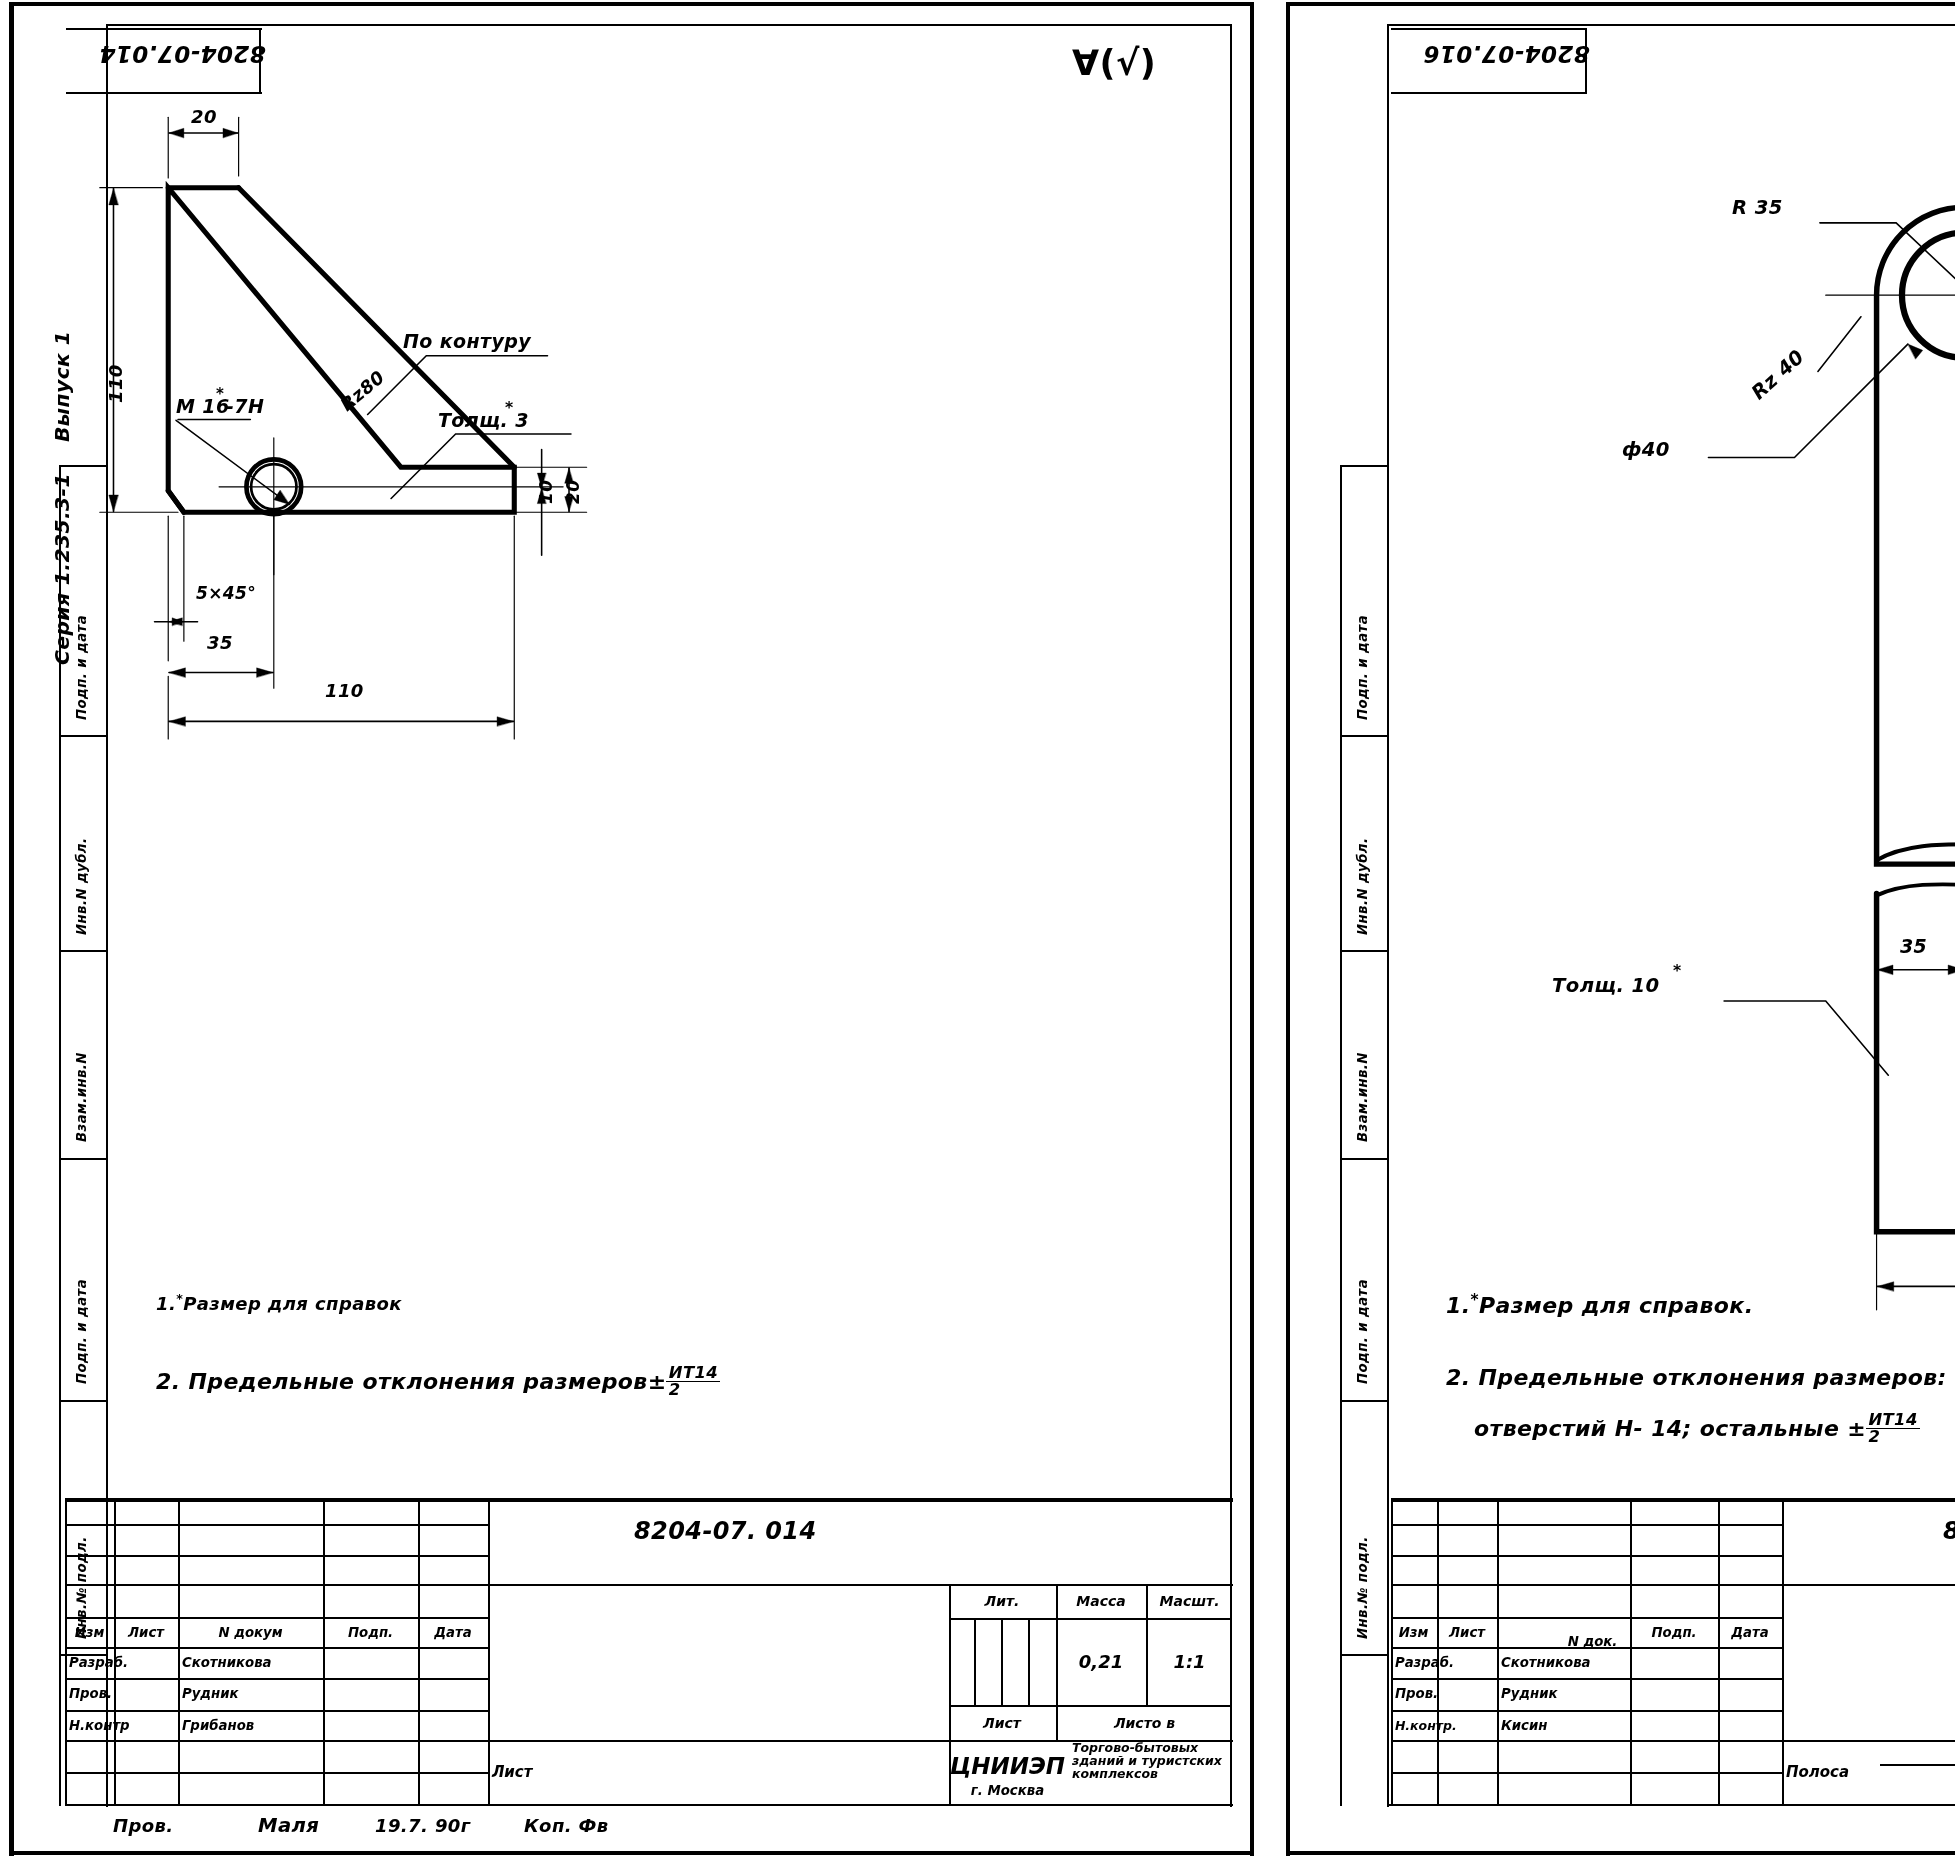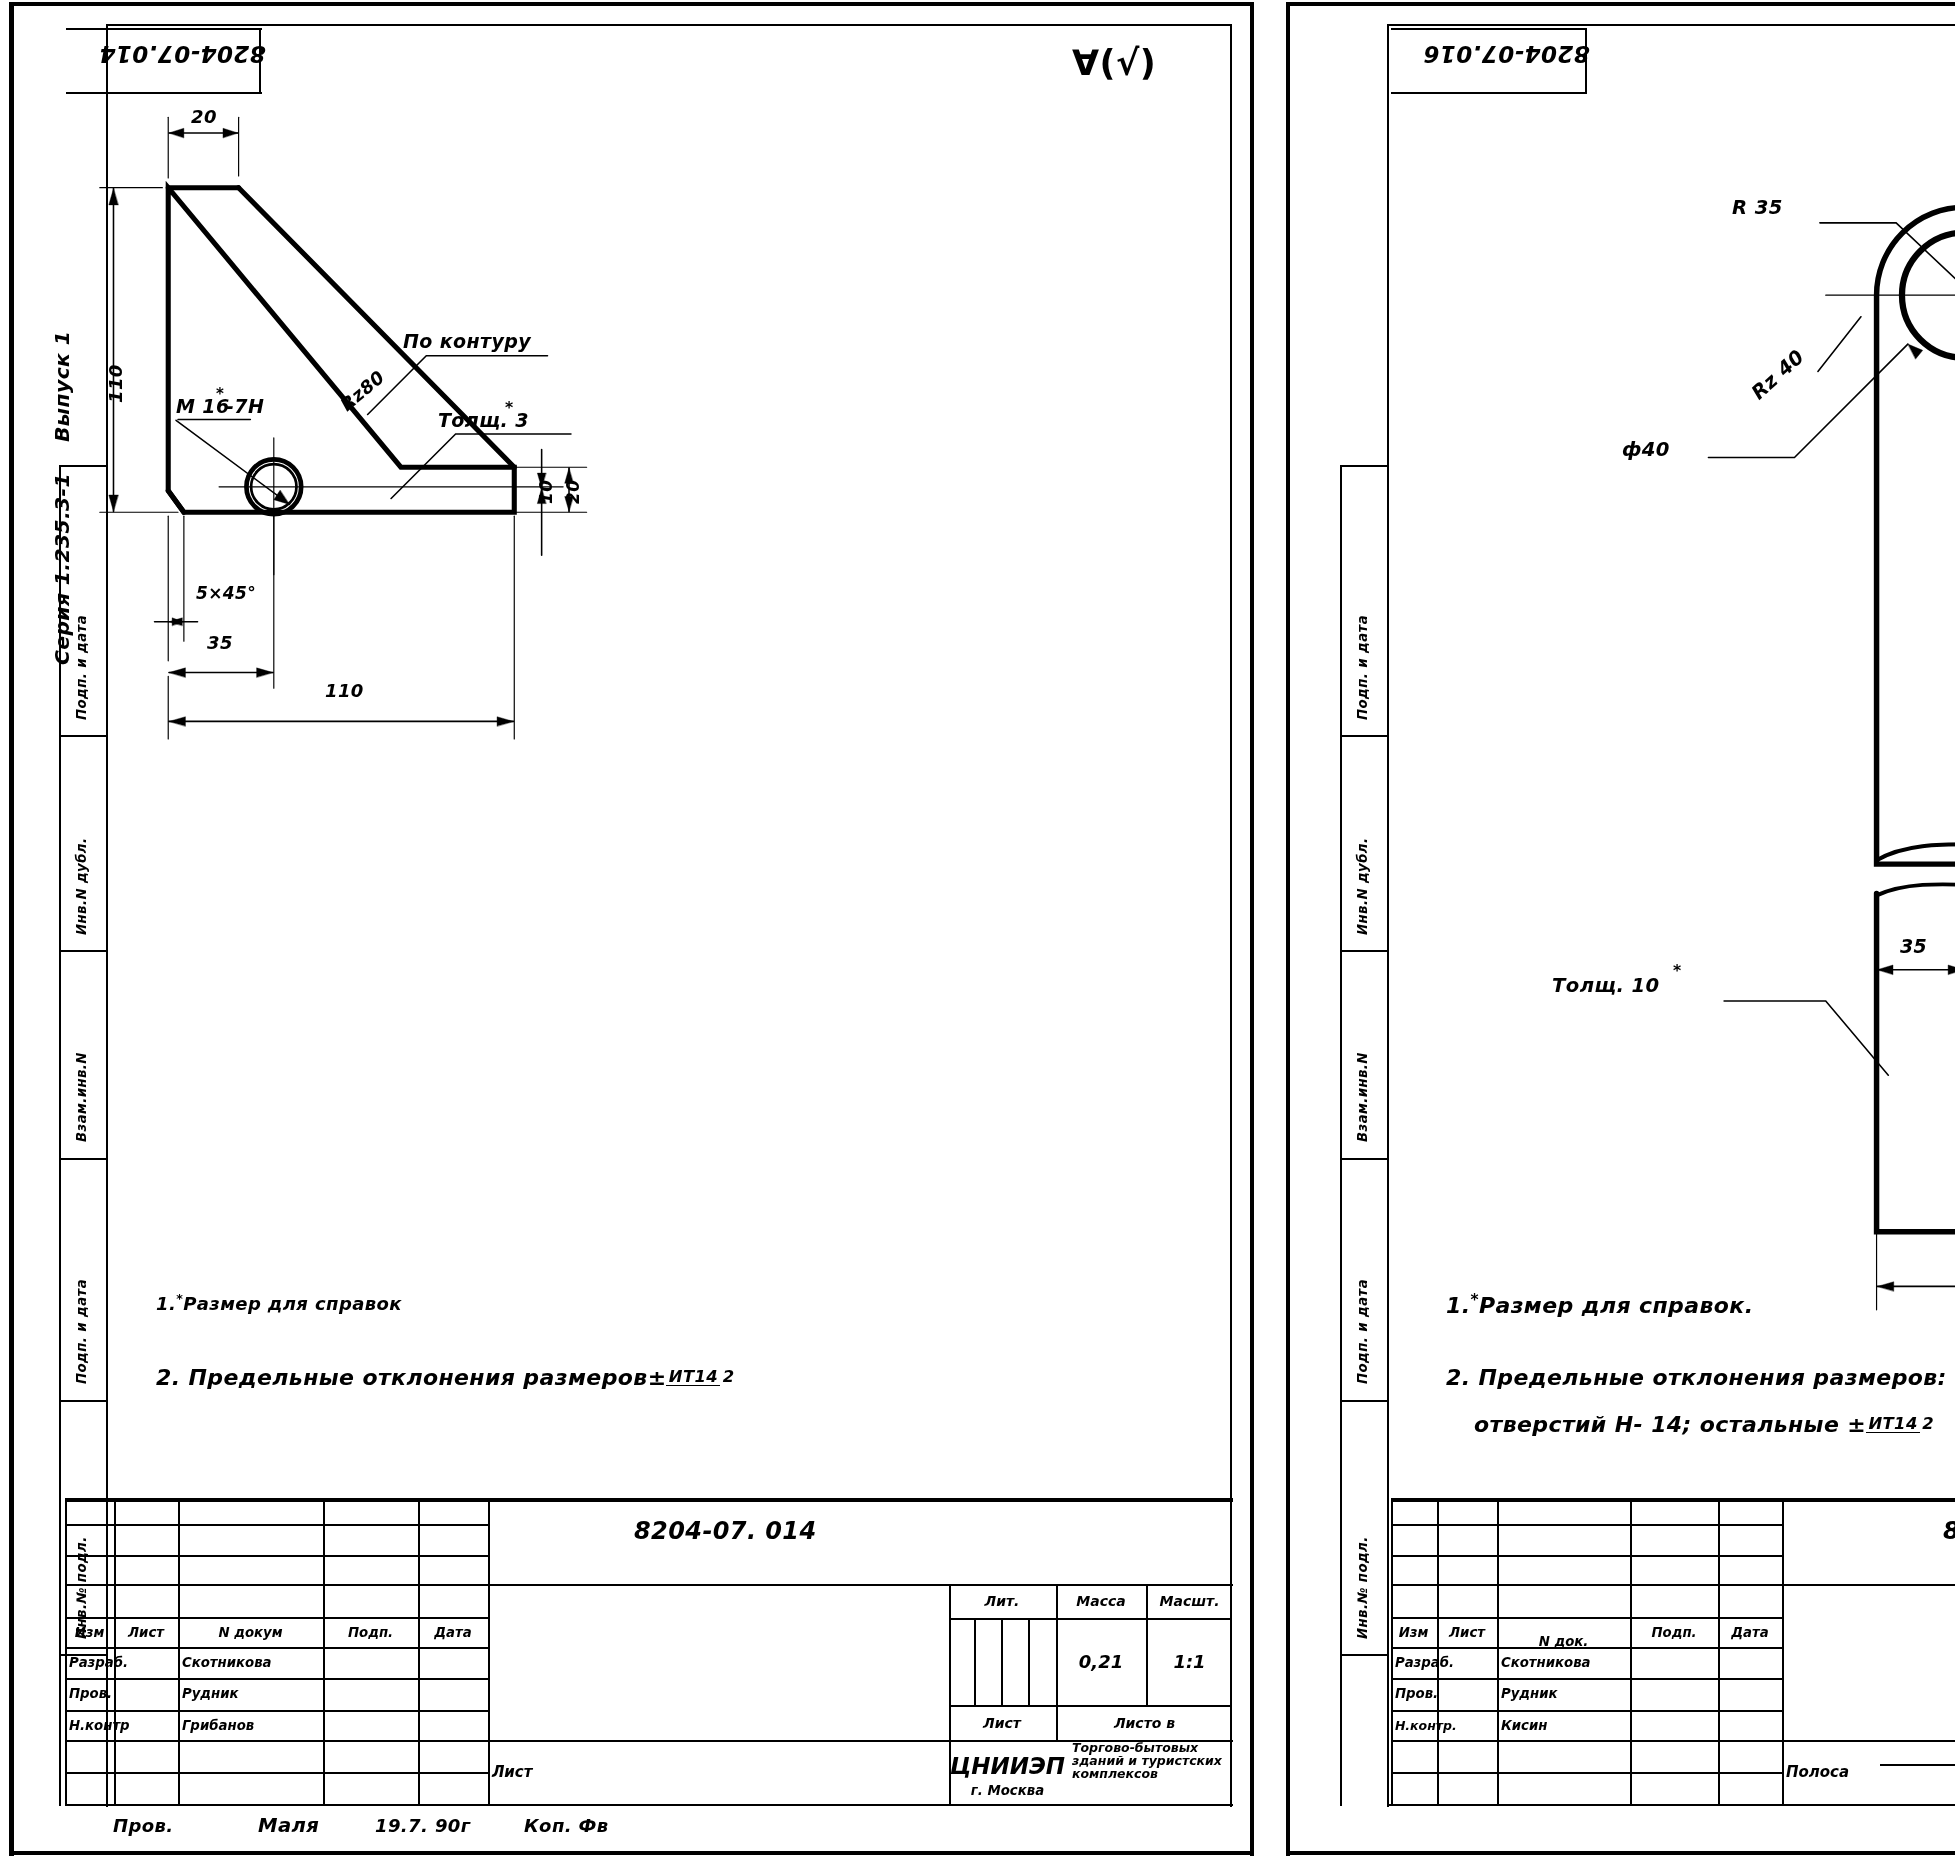--- a/index.html
+++ b/index.html
@@ -22,21 +22,21 @@
   .rot180{transform:rotate(180deg);transform-origin:center center;}
 
   
   svg.overlay{position:absolute;left:0;top:0;overflow:visible;}
 
   .tblcell{position:absolute;display:flex;align-items:center;justify-content:center;
      font-family:"DejaVu Sans",sans-serif;font-weight:700;font-style:italic;
      white-space:nowrap;text-align:center;}
   .tbl-left{justify-content:flex-start;padding-left:3.9px;}
 
-  .frac{display:inline-flex;flex-direction:row;align-items:center;
+  .frac{display:inline-flex;flex-direction:column;
         vertical-align:middle;line-height:1.0;}
   .frac .num{border-bottom:1.6px solid #000;padding:0 2.3px;}
   .frac .den{padding:0 2.3px;}
   .sup{vertical-align:super;font-size:70%;}
 </style>
 </head>
 <body>
 
 <div class="sheet" id="sheet-left">
 
@@ -362,21 +362,21 @@
   <div class="ln h" style="left:113px;top:1584px;width:393px;"></div>
   <div class="ln h" style="left:113px;top:1617px;width:393px;"></div>
   <div class="ln h" style="left:113px;top:1647px;width:393px;"></div>
   <div class="ln h" style="left:113px;top:1678px;width:393px;"></div>
   <div class="ln h" style="left:113px;top:1710px;width:393px;"></div>
   <div class="ln h" style="left:113px;top:1740px;width:393px;"></div>
   <div class="ln h" style="left:113px;top:1772px;width:393px;"></div>
 
   <div class="tblcell" style="left:113px;top:1617px;width:45px;height:30.5px;font-size:13.3px;">Изм</div>
   <div class="tblcell" style="left:159px;top:1617px;width:60px;height:30.5px;font-size:13.3px;">Лист</div>
-  <div class="tblcell" style="left:219px;top:1617px;width:133px;height:48px;font-size:13.3px;">N док.</div>
+  <div class="tblcell" style="left:219px;top:1617px;width:133px;height:48px;font-size:13.3px;padding-left:29px;">N док.</div>
   <div class="tblcell" style="left:352px;top:1617px;width:88px;height:30.5px;font-size:13.3px;">Подп.</div>
   <div class="tblcell" style="left:440px;top:1617px;width:64px;height:30.5px;font-size:13.3px;">Дата</div>
 
   <div class="tblcell tbl-left" style="left:113px;top:1647px;width:106px;height:31px;font-size:13.3px;">Разраб.</div>
   <div class="tblcell tbl-left" style="left:219px;top:1647px;width:133px;height:31px;font-size:13.3px;">Скотникова</div>
   <div class="tblcell tbl-left" style="left:113px;top:1678px;width:106px;height:31px;font-size:13.3px;">Пров.</div>
   <div class="tblcell tbl-left" style="left:219px;top:1678px;width:133px;height:31px;font-size:13.3px;">Рудник</div>
   <div class="tblcell tbl-left" style="left:113px;top:1710px;width:106px;height:30.5px;font-size:12.5px;">Н.контр.</div>
   <div class="tblcell tbl-left" style="left:219px;top:1710px;width:133px;height:30.5px;font-size:13.3px;">Кисин</div>
 

